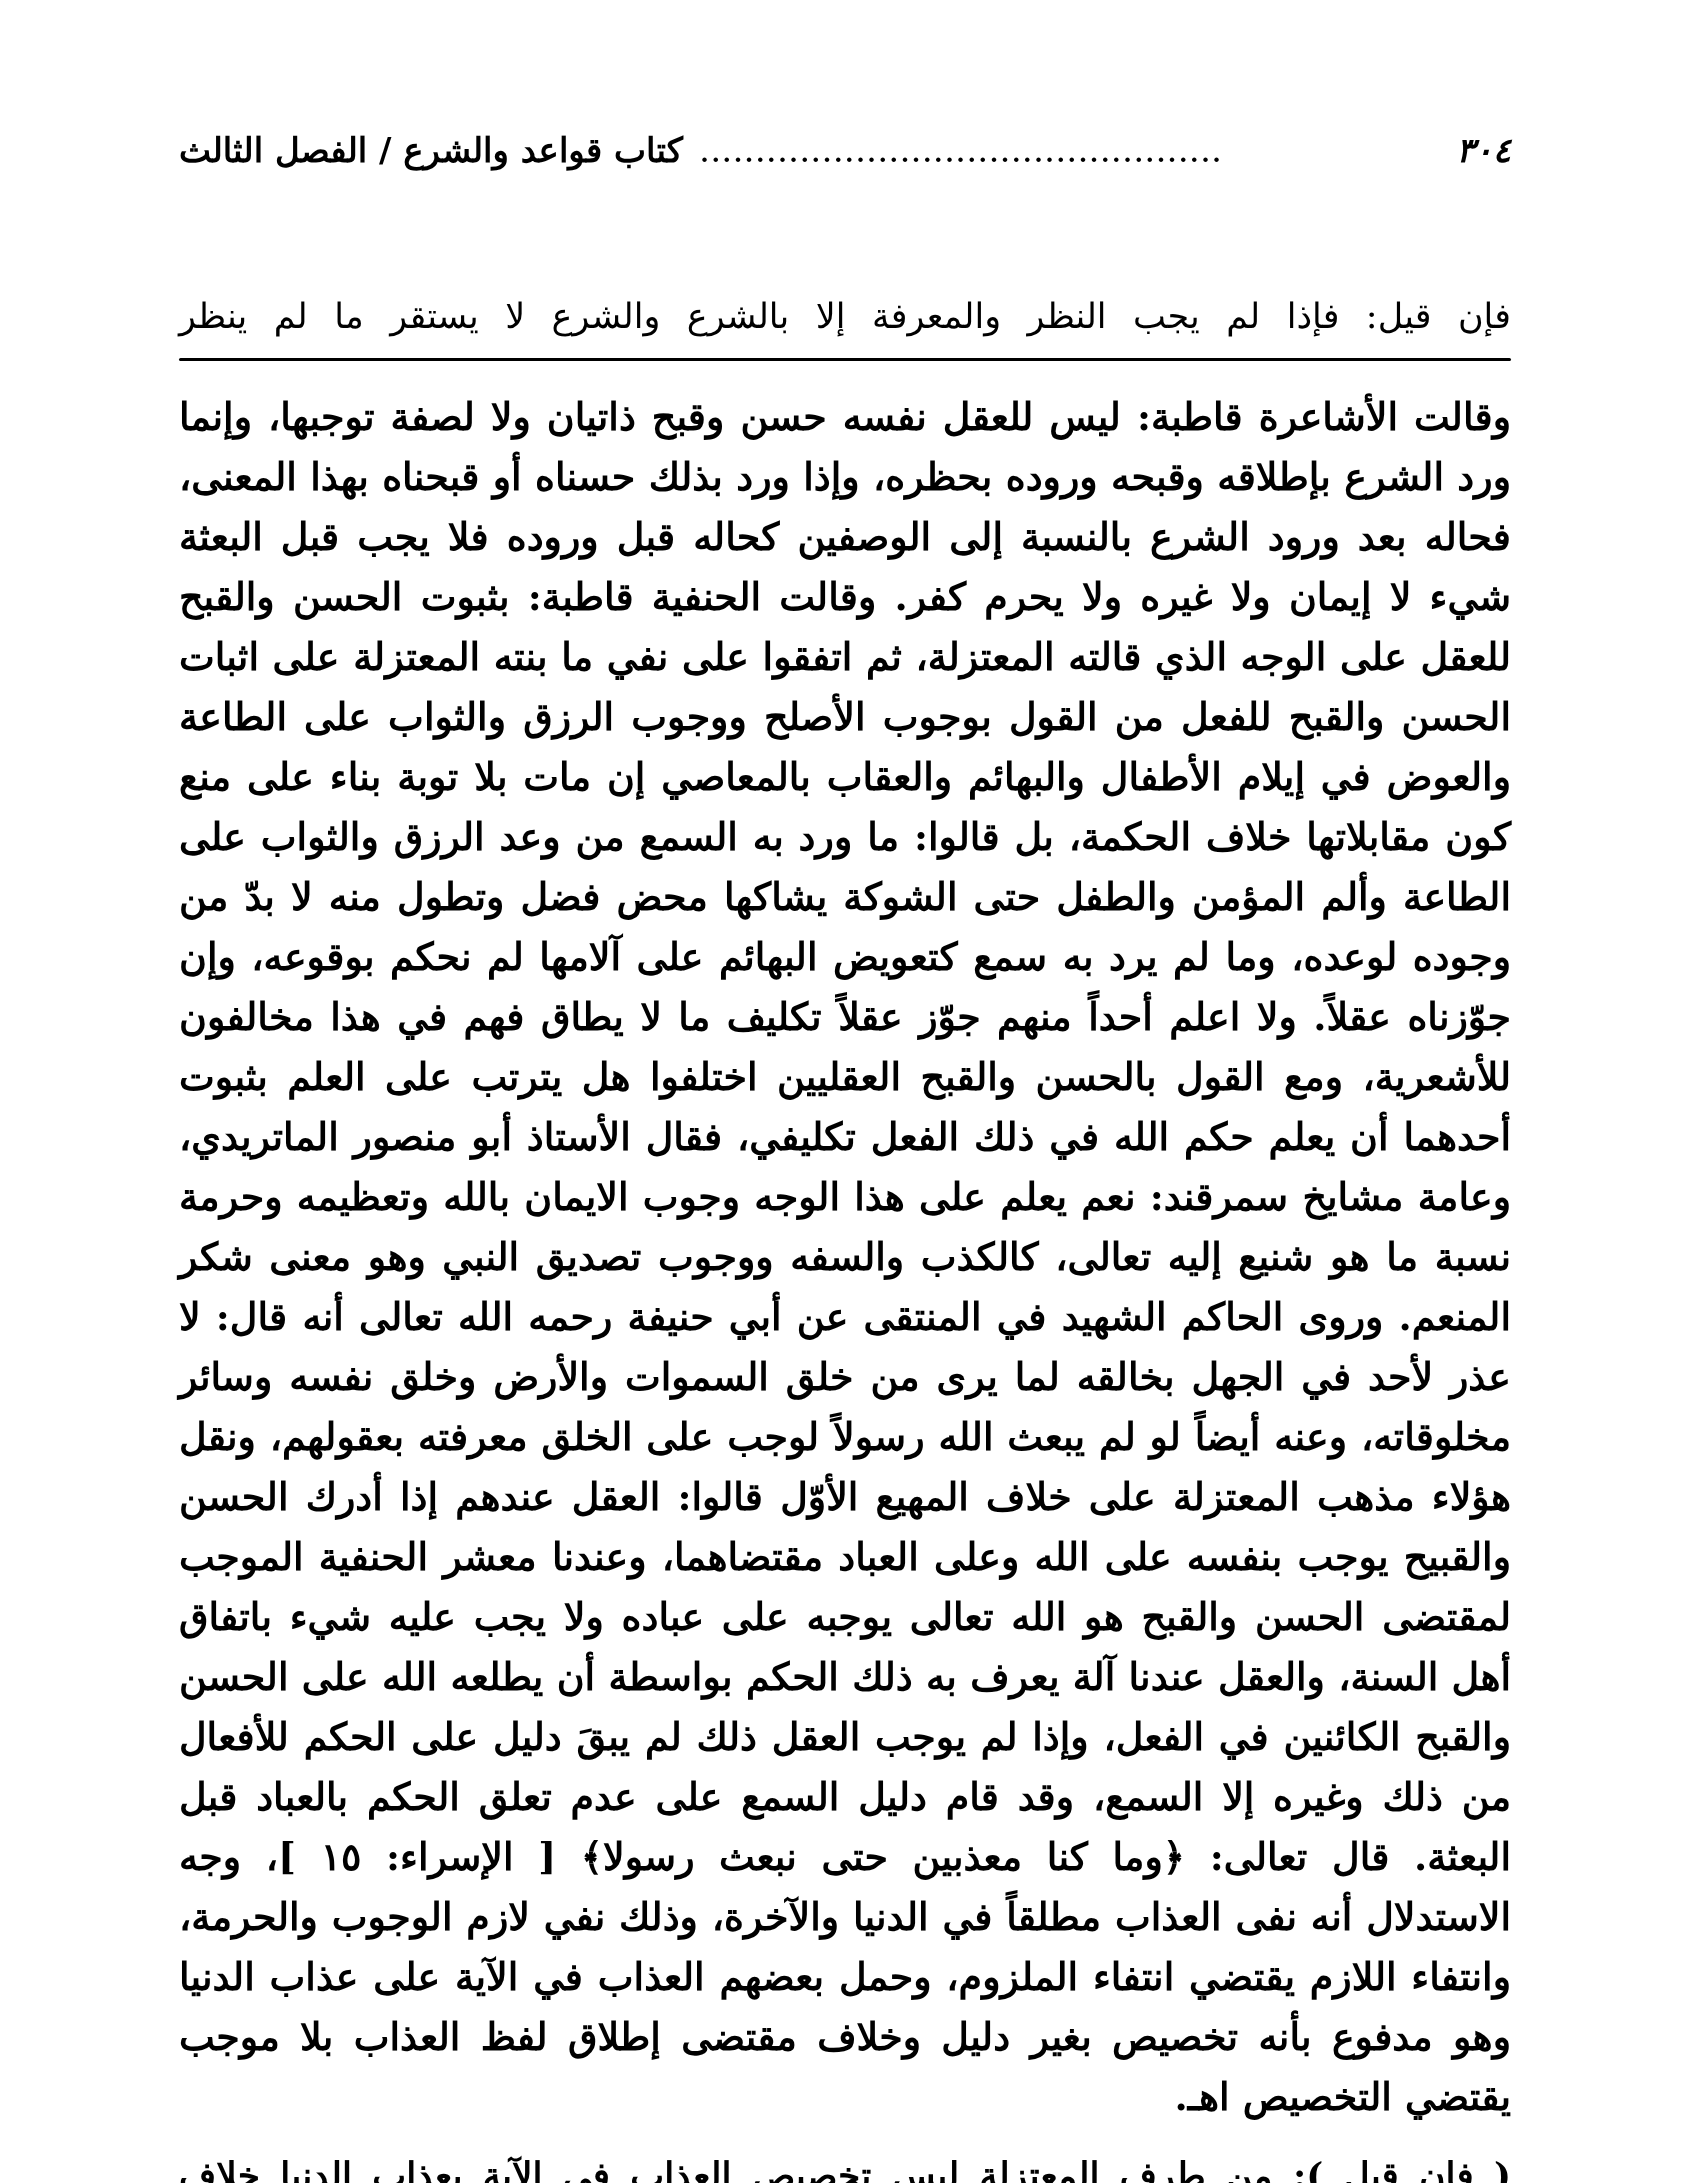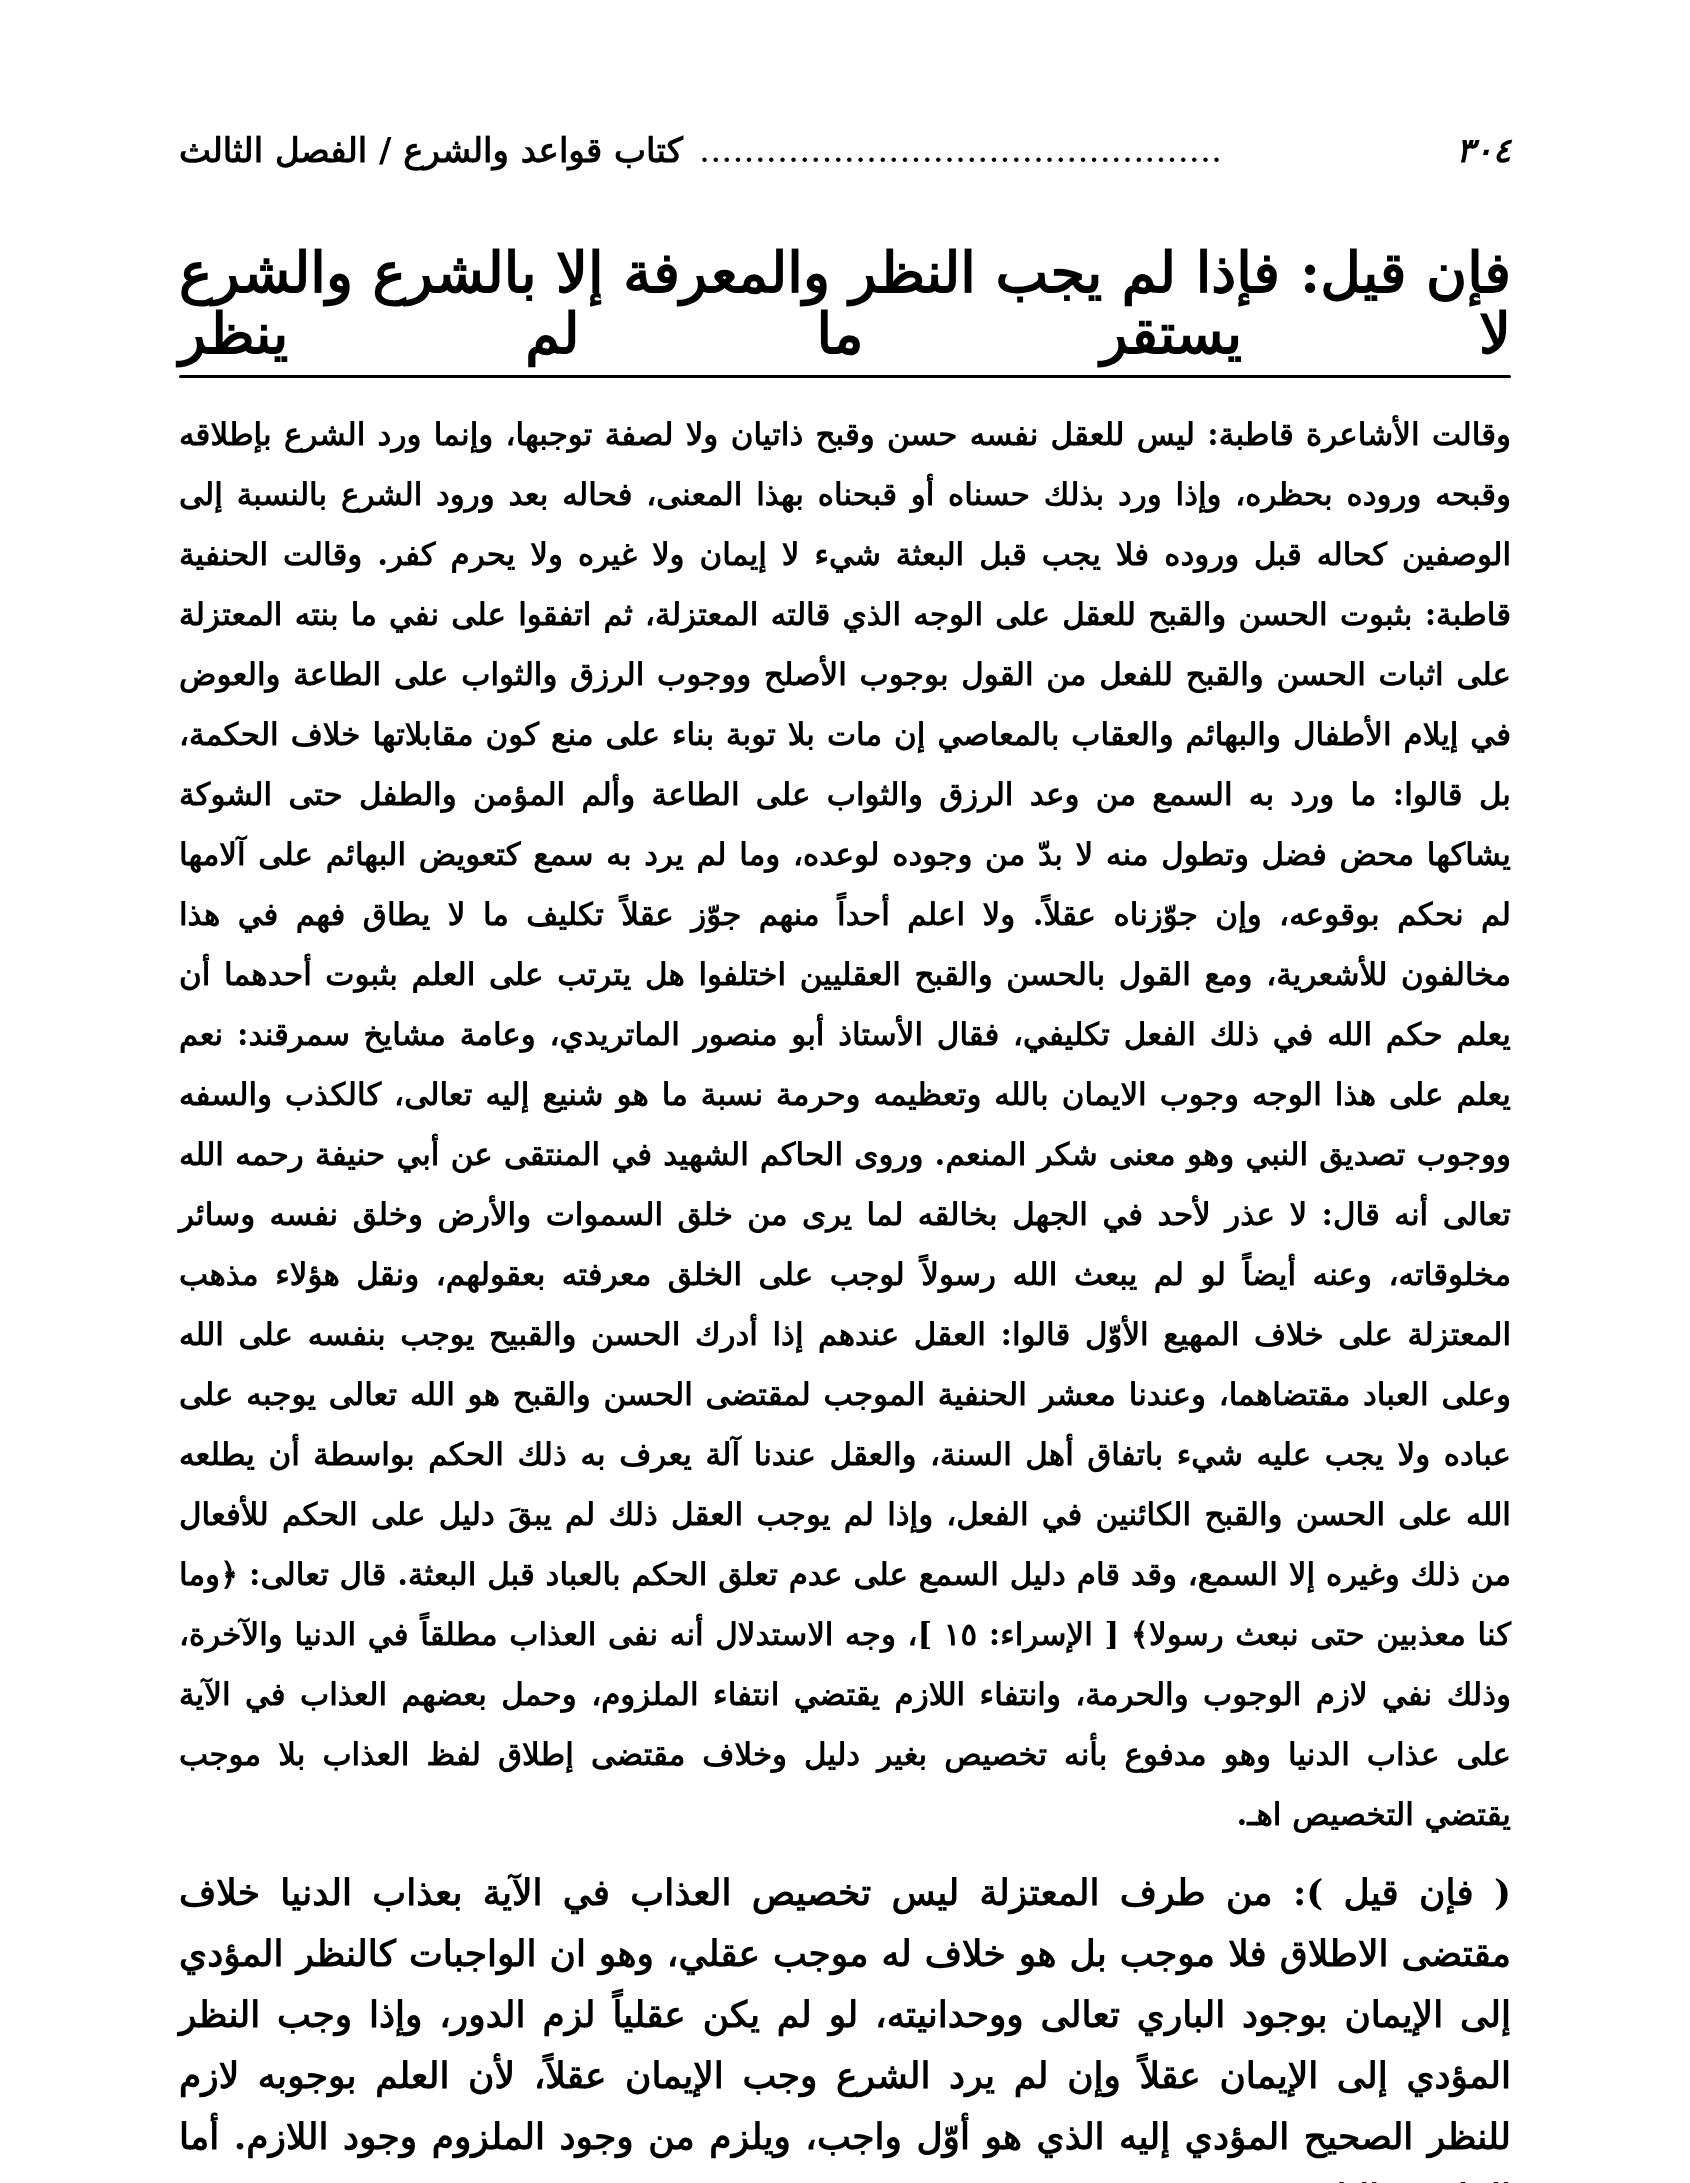--- a/index.html
+++ b/index.html
@@ -42,36 +42,36 @@
       letter-spacing: 2.6px;
       font-size: 24.5px;
       margin-left: 17.5px;
       direction: ltr;
       text-align: left;
     }
     .header-title {
       text-align: left;
     }
     .lead-line {
-      margin-top: 59px;
-      font-size: 56px;
-      font-weight: bold;
+      margin-top: 103px;
+      font-size: 35px;
+      font-weight: normal;
       line-height: 61px;
       text-align: justify;
       text-align-last: justify;
     }
     .separator {
       margin-top: 10.5px;
       height: 3.5px;
       background: #000000;
       border-radius: 1.7px;
     }
     .quote-block {
       margin-top: 26px;
-      font-size: 31px;
+      font-size: 38px;
       font-weight: bold;
       line-height: 60px;
       text-align: justify;
     }
     .quote-block p {
       margin: 0;
       text-align: justify;
     }
     .quote-block .end {
       text-align-last: right;

